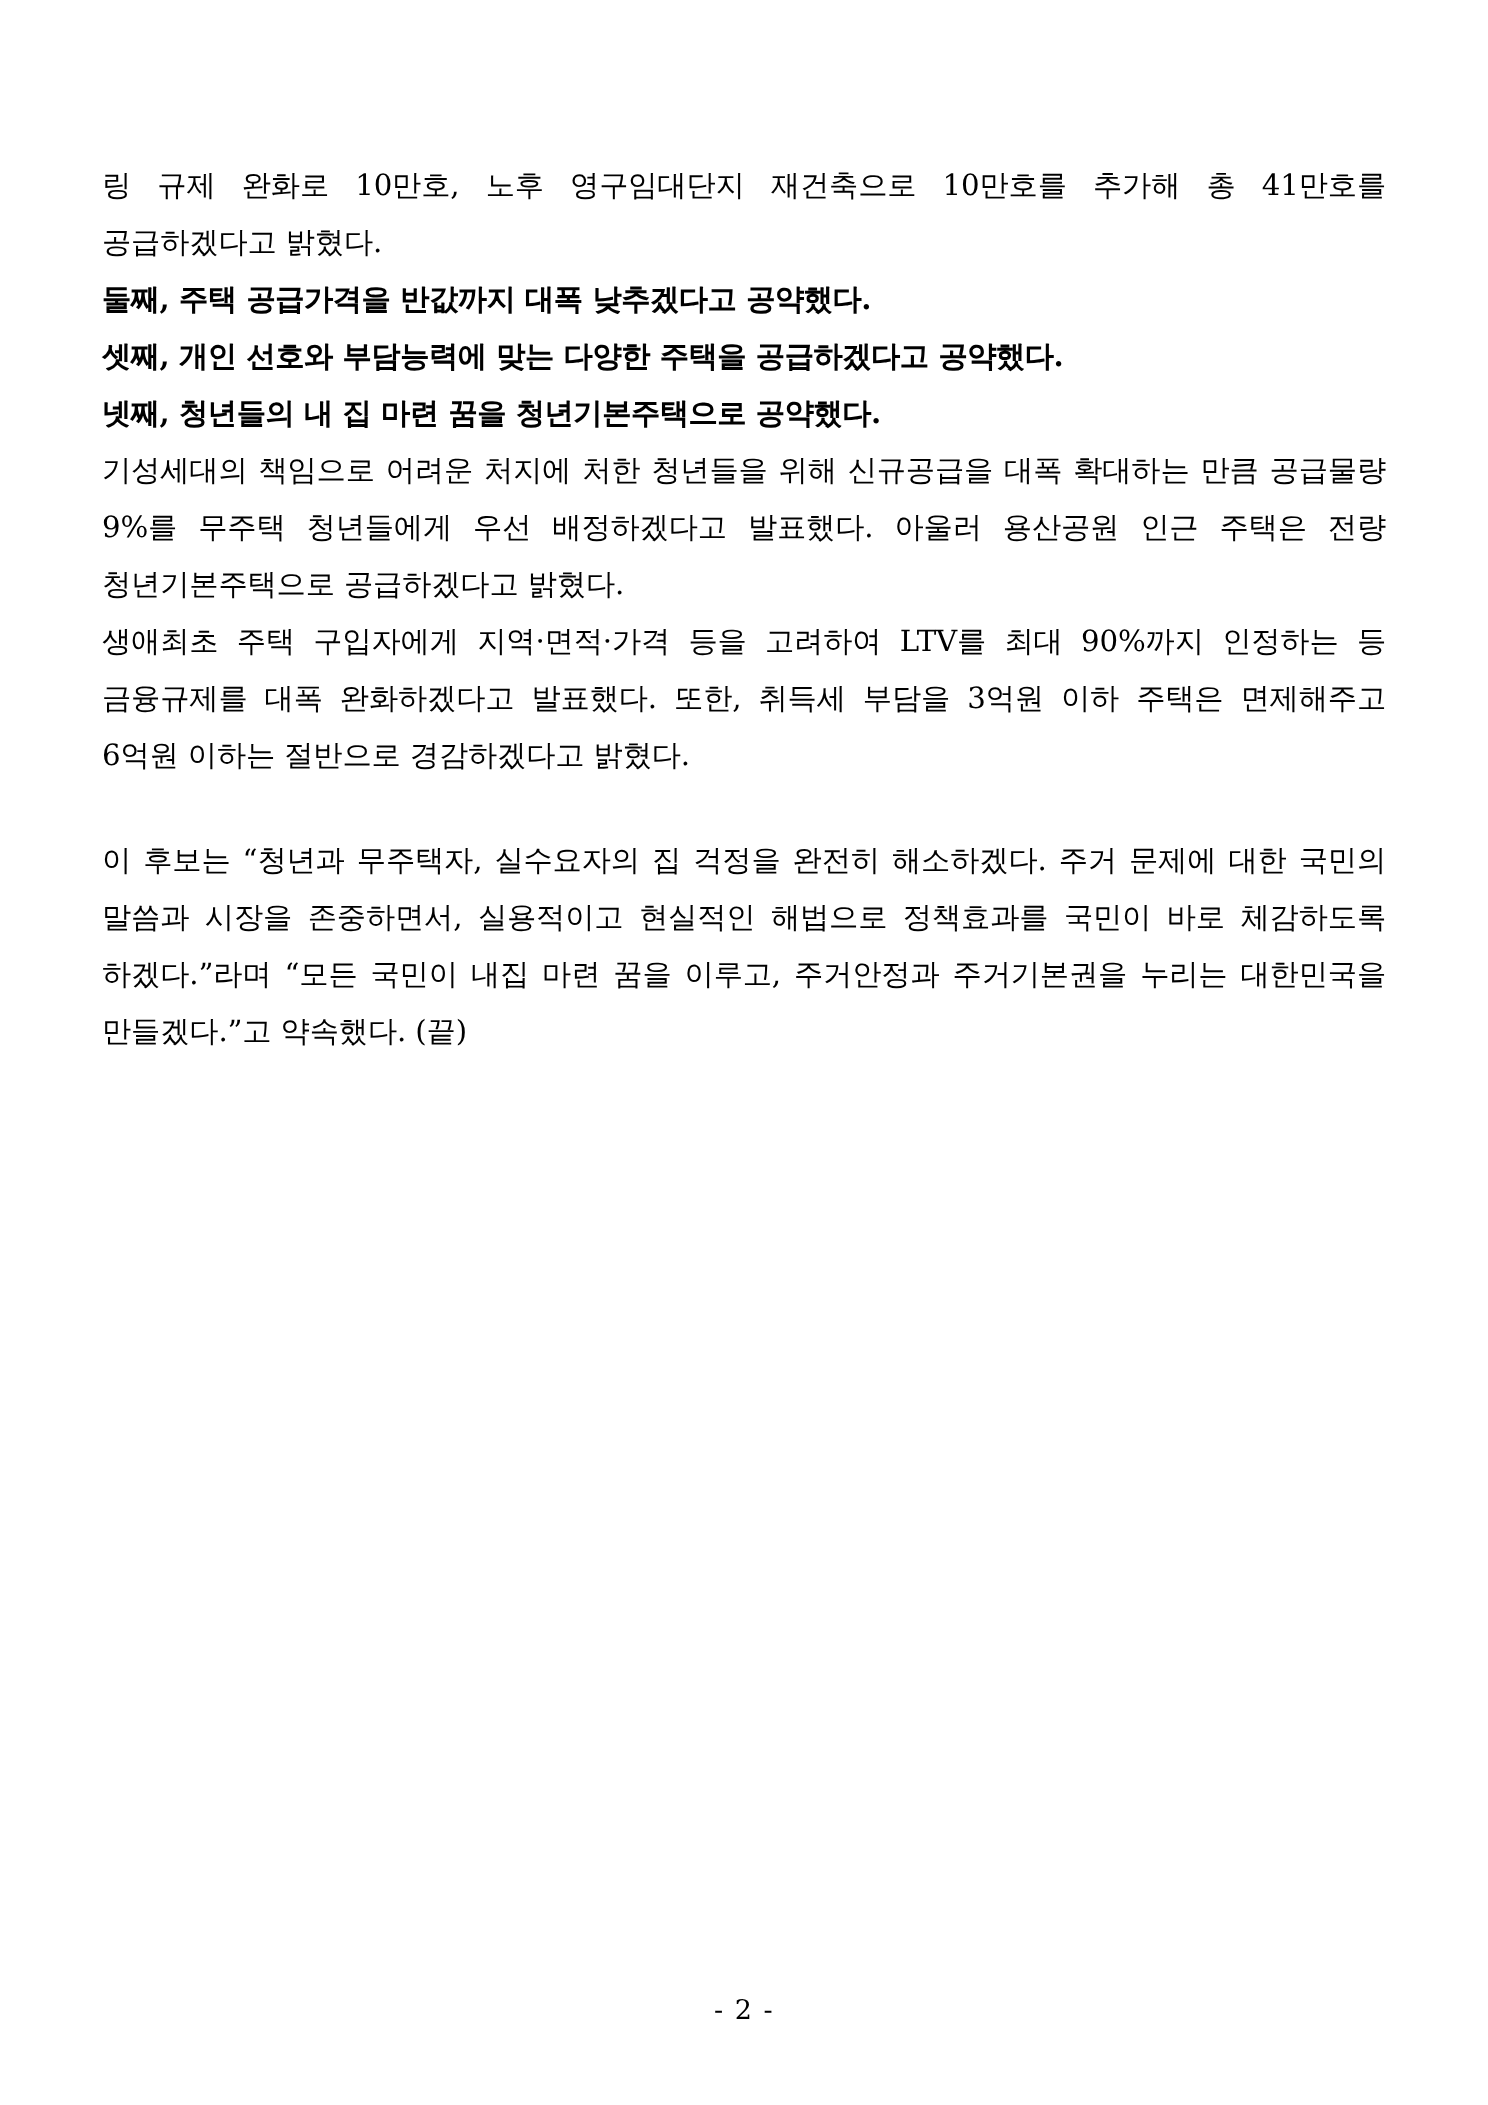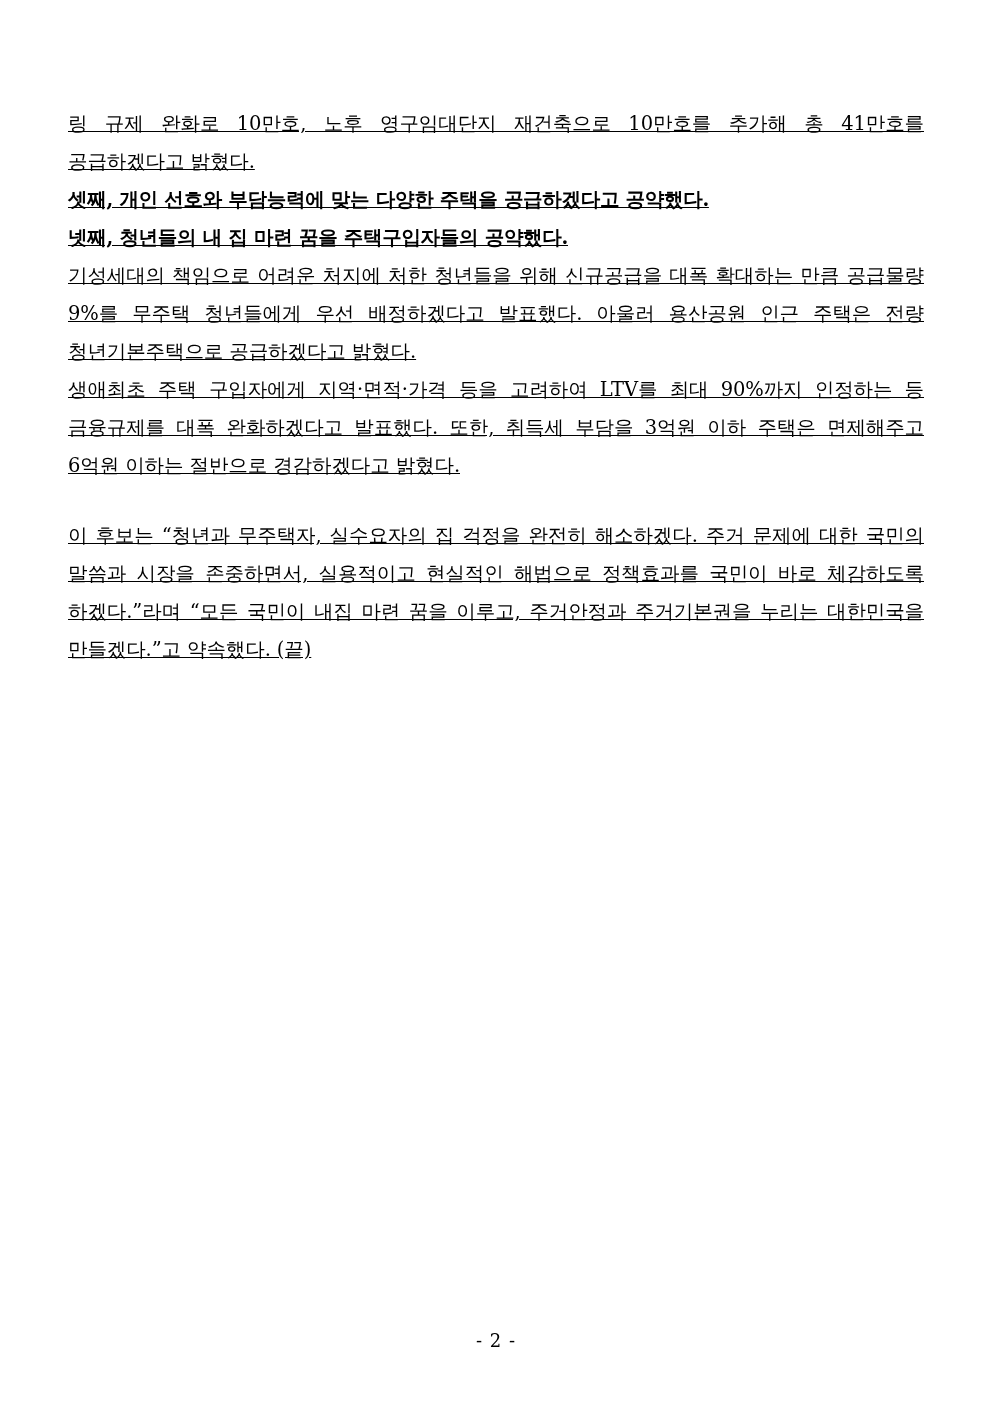--- a/index.html
+++ b/index.html
@@ -10,21 +10,20 @@
   .page {
     position: relative;
     width: 992px;
     height: 1403px;
     margin: 0 auto;
     background: #ffffff;
     box-sizing: border-box;
     padding: 105px 68px 0 68px;
     font-family: "DejaVu Serif", "Liberation Serif", serif;
     color: #000000;
-    text-decoration: underline;
   }
   .body-text {
     font-size: 19.5px;
     line-height: 38px;
     text-align: justify;
     text-justify: inter-character;
     word-break: keep-all;
     letter-spacing: -0.1px;
   }
   p.para {
@@ -50,20 +49,21 @@
     color: #000000;
     letter-spacing: 1px;
   }
 </style>
 </head>
 <body>
 
 <div class="page">
   <div class="body-text" id="doc-body">
       <p class="para">링 규제 완화로 10만호, 노후 영구임대단지 재건축으로 10만호를 추가해 총 41만호를 공급하겠다고 밝혔다.</p>
+      <p class="para heading spacer-before">둘째, 주택 공급가격을 반값까지 대폭 낮추겠다고 공약했다.</p>
       <p class="para heading spacer-before">셋째, 개인 선호와 부담능력에 맞는 다양한 주택을 공급하겠다고 공약했다.</p>
-      <p class="para heading spacer-before">넷째, 청년들의 내 집 마련 꿈을 주택구입자들의 공약했다.</p>
+      <p class="para heading spacer-before">넷째, 청년들의 내 집 마련 꿈을 청년기본주택으로 공약했다.</p>
       <p class="para">기성세대의 책임으로 어려운 처지에 처한 청년들을 위해 신규공급을 대폭 확대하는 만큼 공급물량 9%를 무주택 청년들에게 우선 배정하겠다고 발표했다. 아울러 용산공원 인근 주택은 전량 청년기본주택으로 공급하겠다고 밝혔다.</p>
       <p class="para">생애최초 주택 구입자에게 지역·면적·가격 등을 고려하여 LTV를 최대 90%까지 인정하는 등 금융규제를 대폭 완화하겠다고 발표했다. 또한, 취득세 부담을 3억원 이하 주택은 면제해주고 6억원 이하는 절반으로 경감하겠다고 밝혔다.</p>
       <p class="para spacer-before">이 후보는 “청년과 무주택자, 실수요자의 집 걱정을 완전히 해소하겠다. 주거 문제에 대한 국민의 말씀과 시장을 존중하면서, 실용적이고 현실적인 해법으로 정책효과를 국민이 바로 체감하도록 하겠다.”라며 “모든 국민이 내집 마련 꿈을 이루고, 주거안정과 주거기본권을 누리는 대한민국을 만들겠다.”고 약속했다. (끝)</p>
     </div>
   <div class="footer">- 2 -</div>
 </div>
 
 </body></html>

